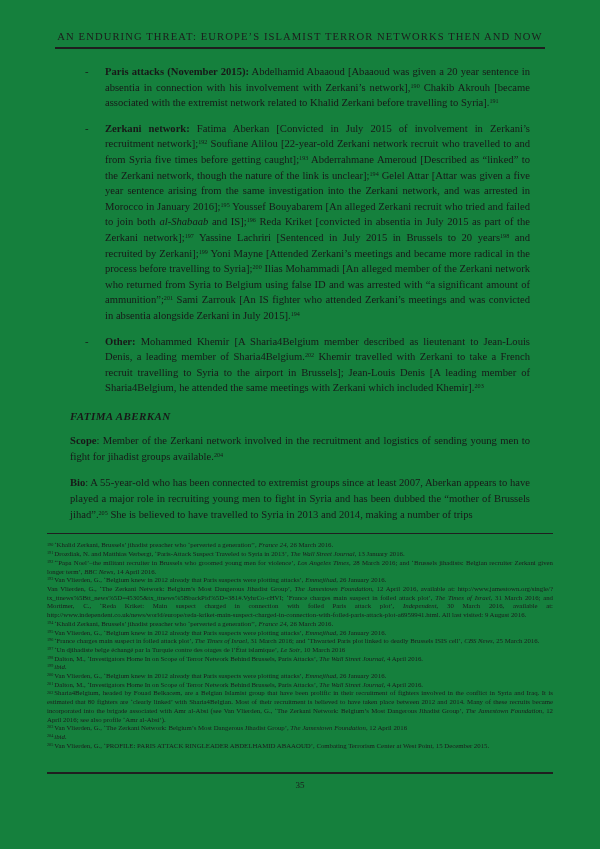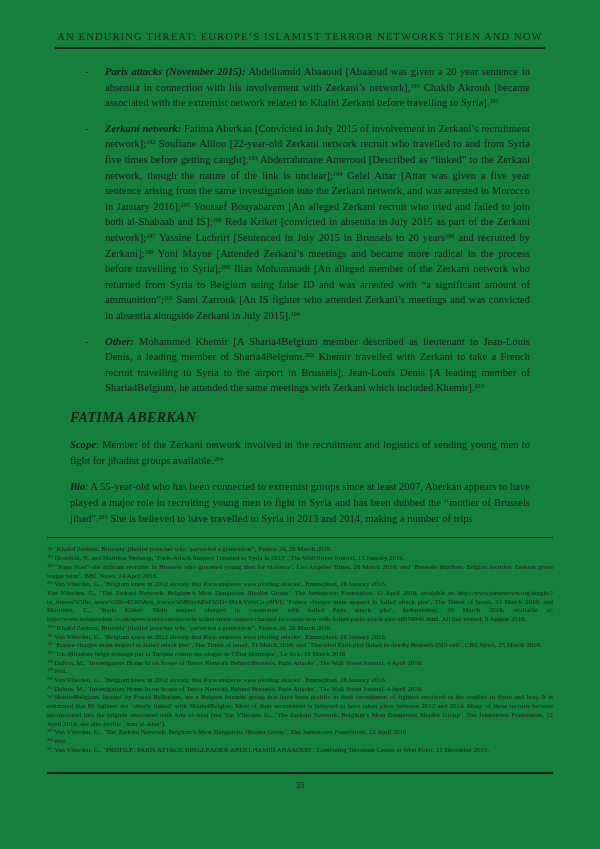--- a/index.html
+++ b/index.html
@@ -11,24 +11,24 @@
     padding-top:31px;text-align:center;font-size:10.6px;letter-spacing:1.1px;
     white-space:nowrap;color:#1c1c1c;
   }
   .header-rule{height:2px;background:#1f1f1f;margin:5px 55px 0 55px;}
   main{margin:0 70px;}
   .bullets{margin-top:15px;}
   .bullet{display:flex;margin-top:10px;}
   .bullet:first-child{margin-top:0;}
   .dash{flex:0 0 35px;box-sizing:border-box;padding-left:15px;font-size:10.6px;line-height:15.6px;}
   .btext{flex:1;font-size:10.6px;line-height:15.6px;text-align:justify;}
-  .section-heading{margin:14px 0 0 0;font-size:14px;font-weight:bold;font-style:italic;letter-spacing:0.4px;}
+  .section-heading{margin:14px 0 0 0;font-size:11px;font-weight:bold;font-style:italic;letter-spacing:0.4px;}
   .para{margin-top:11px;font-size:10.6px;line-height:15.7px;text-align:justify;}
-  .b{font-weight:bold;font-style:italic;}
-  .i{}
+  .b{font-weight:bold;}
+  .i{font-style:italic;}
   .sup{font-size:0.58em;vertical-align:0.5em;line-height:0;}
   .fn-separator{margin:9px 47px 7px 47px;height:1.5px;background:#1f1f1f;}
   .footnotes{margin:0 47px;font-size:6.8px;line-height:8.7px;color:#1c1c1c;}
   .footnote{text-align:justify;overflow-wrap:break-word;}
   .fn-num{font-size:0.62em;vertical-align:0.45em;line-height:0;margin-right:1px;}
   .footer{position:absolute;left:0;top:772px;width:600px;}
   .footer-rule{height:1.5px;background:#1f1f1f;margin:0 47px;}
   .page-number{text-align:center;font-size:9px;margin-top:6px;color:#1c1c1c;}
 </style>
 </head>

